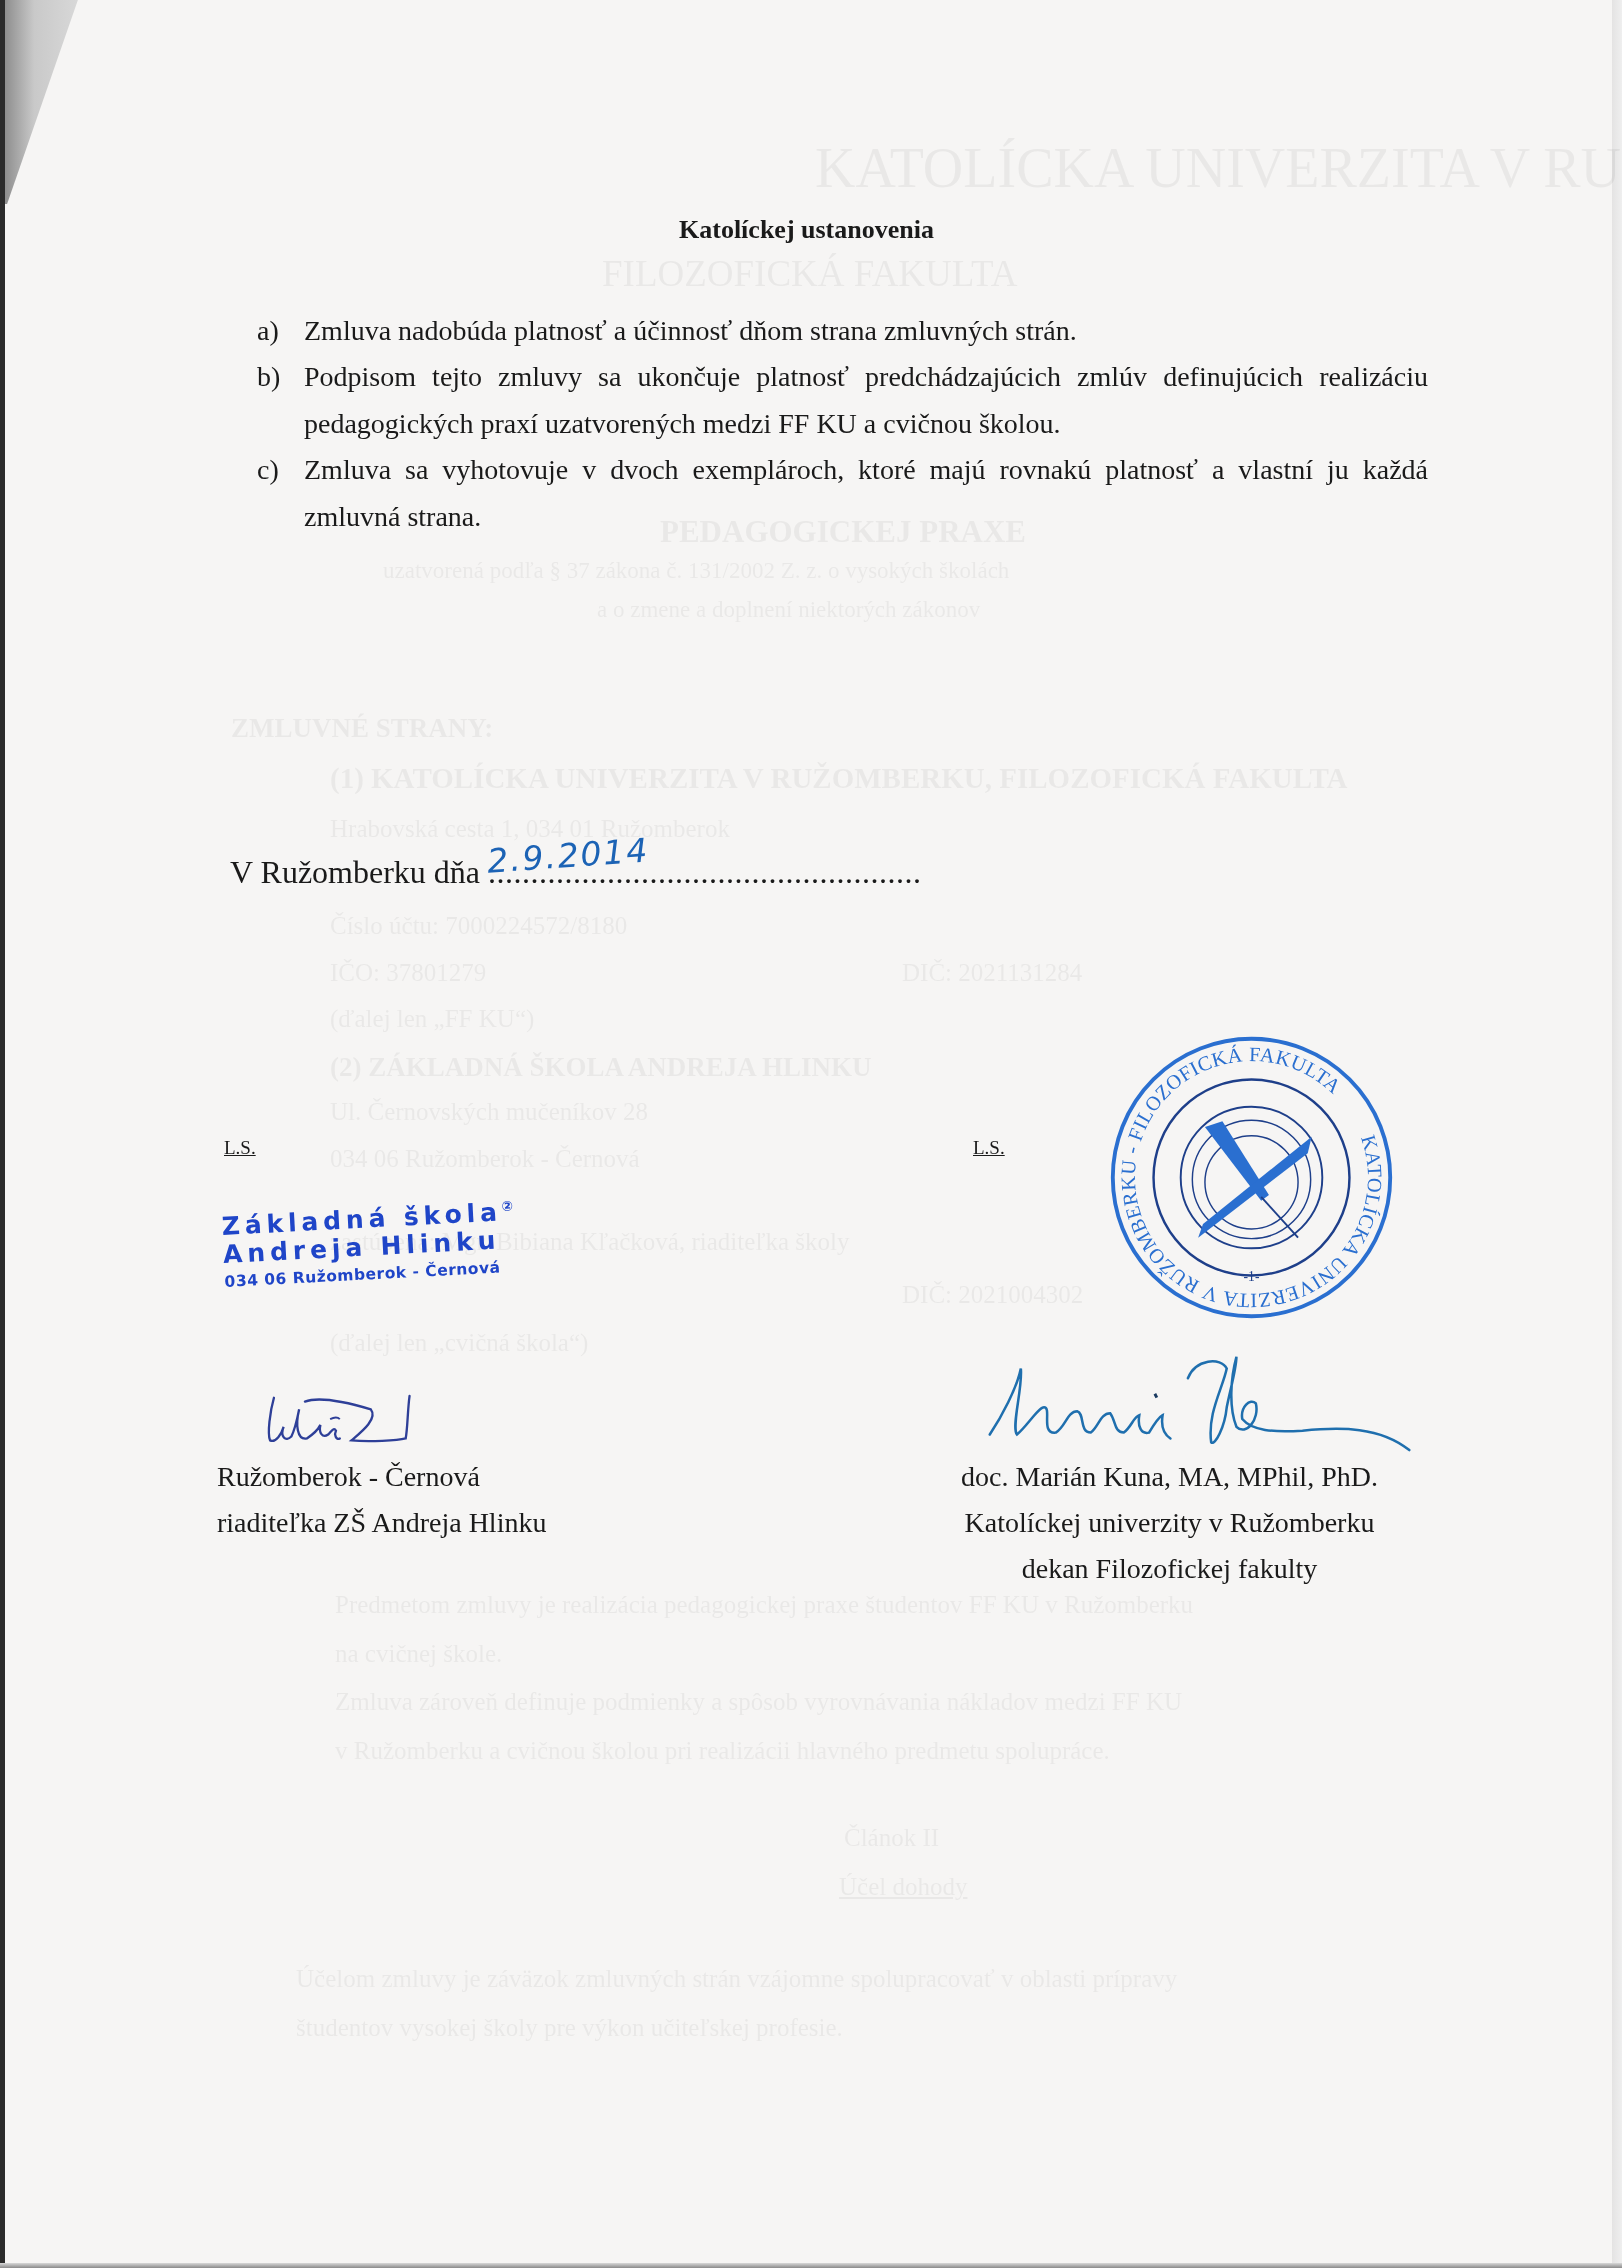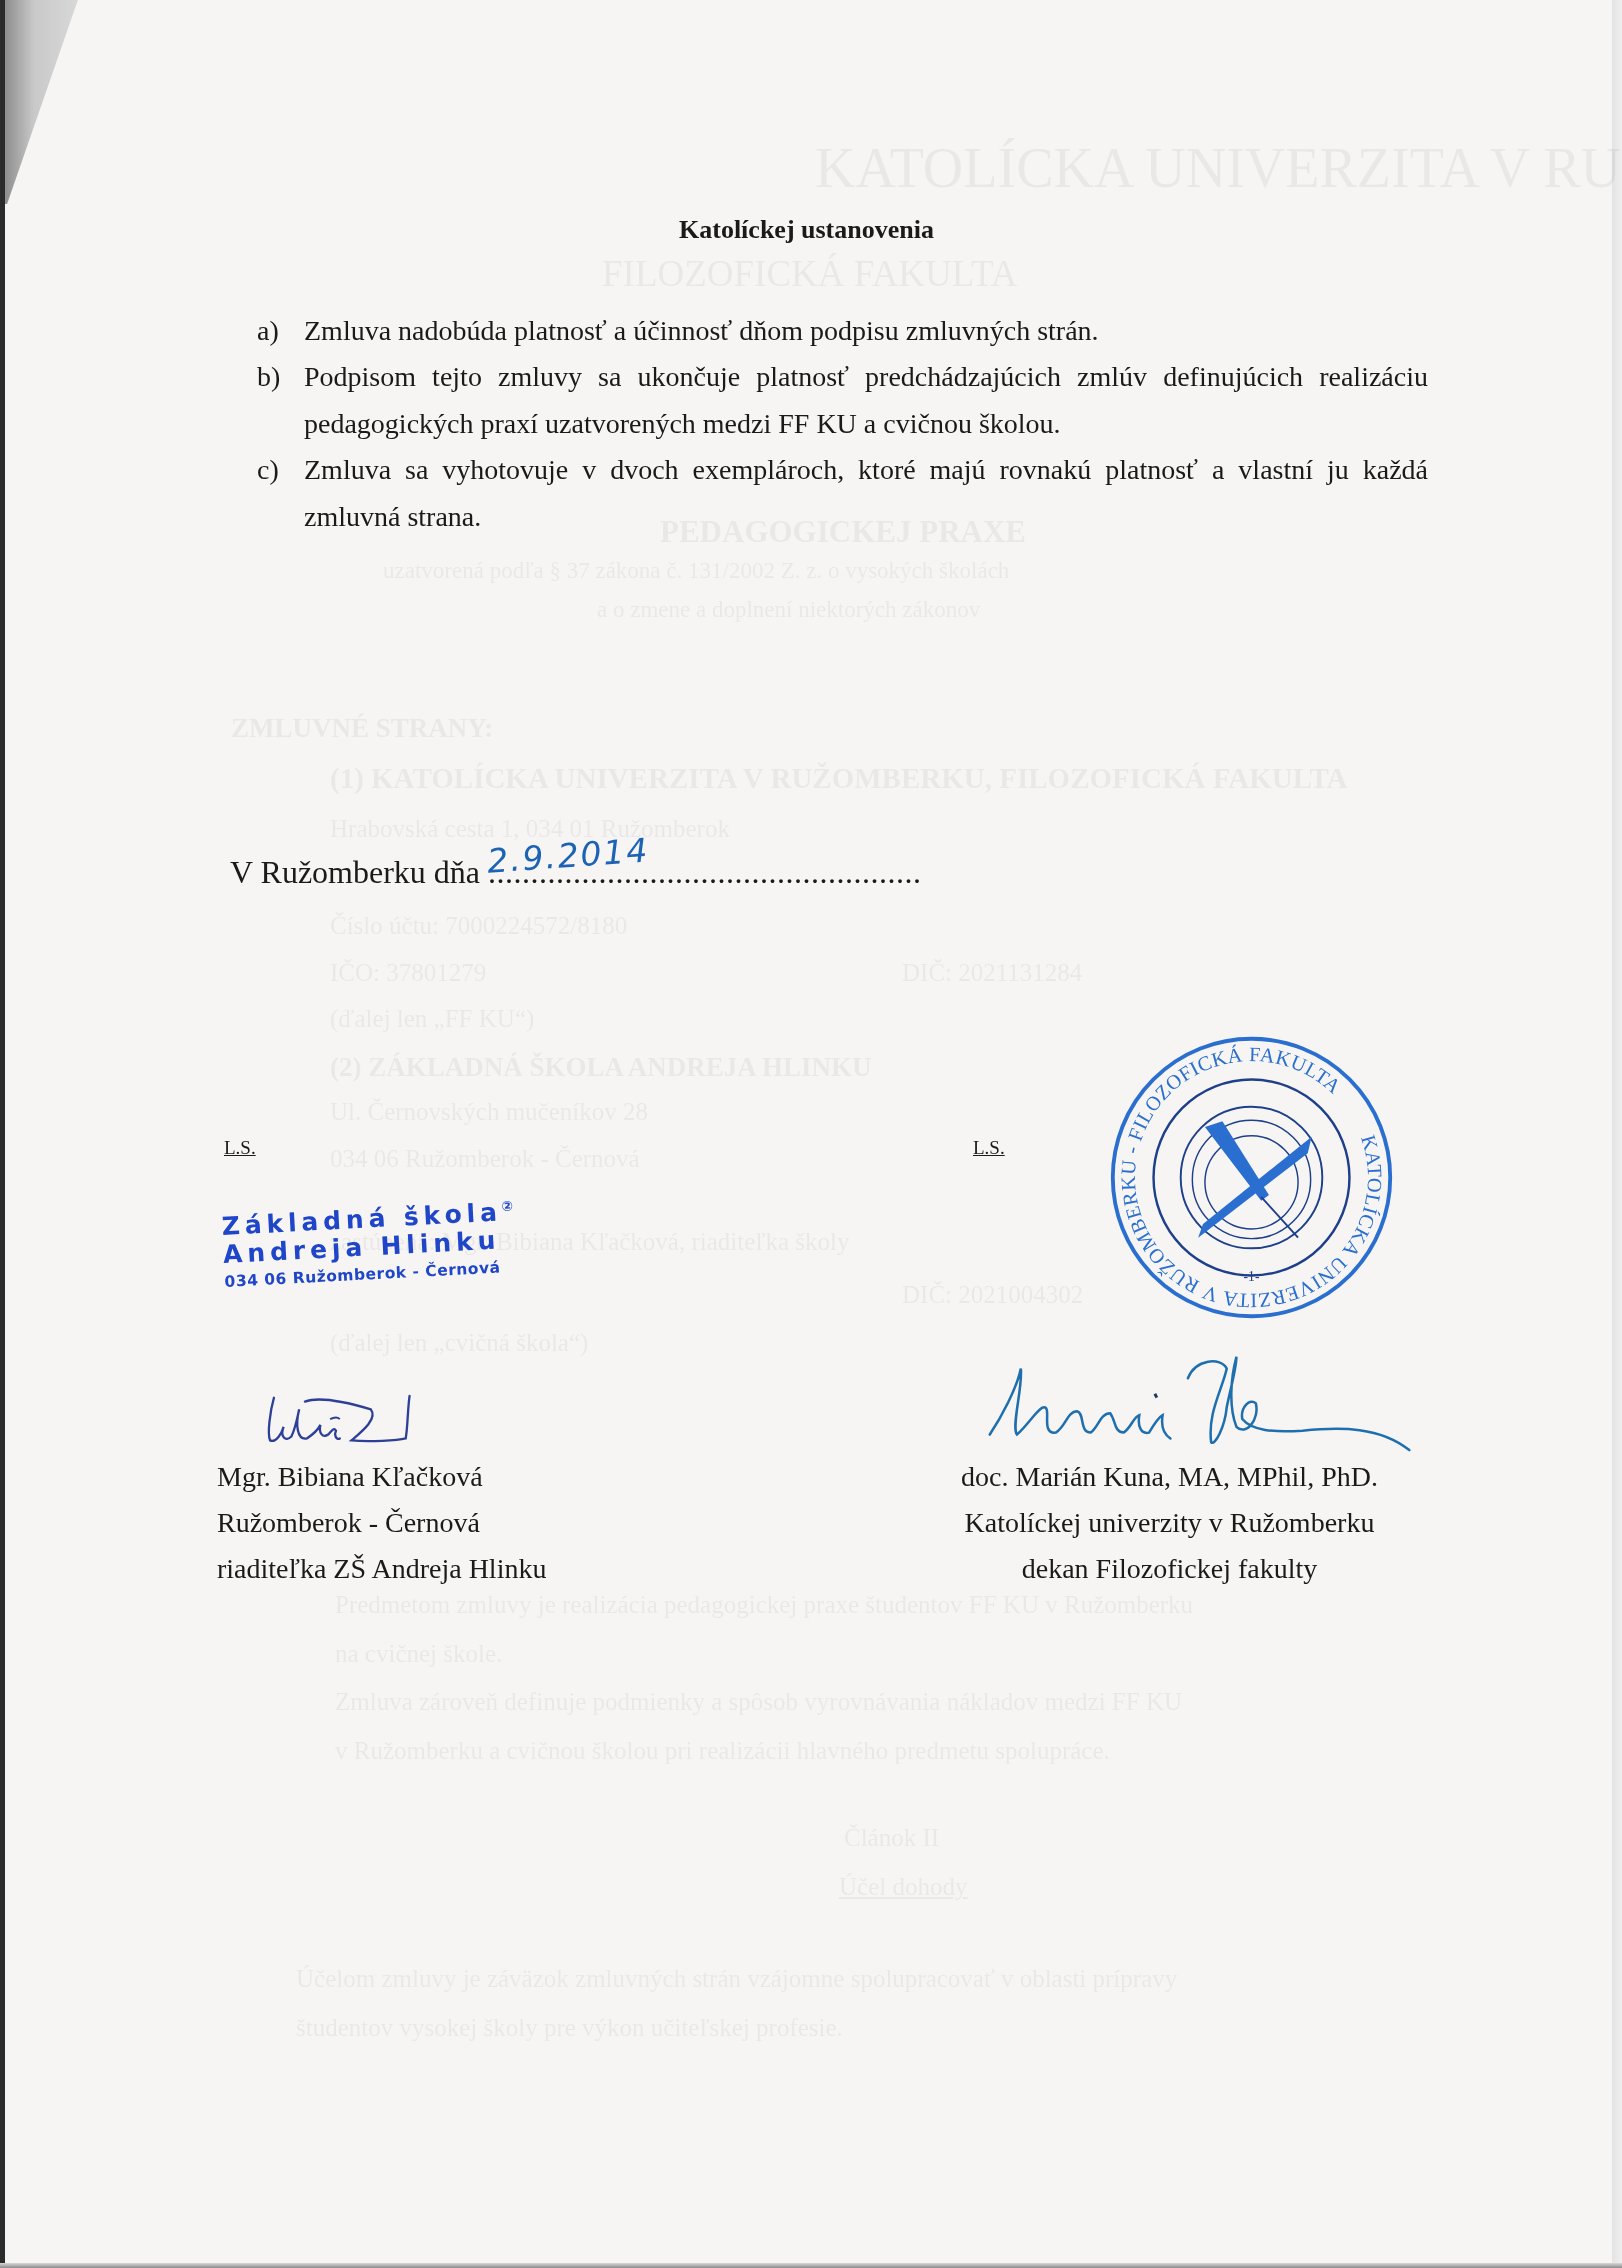--- a/index.html
+++ b/index.html
@@ -102,21 +102,21 @@
   <div class="ghost" style="left:844px;top:1824px;font-size:25px;">Článok II</div>
   <div class="ghost" style="left:839px;top:1873px;font-size:25px;text-decoration:underline;">Účel dohody</div>
   <div class="ghost" style="left:296px;top:1965px;font-size:25px;">Účelom zmluvy je záväzok zmluvných strán vzájomne spolupracovať v oblasti prípravy</div>
   <div class="ghost" style="left:296px;top:2014px;font-size:25px;">študentov vysokej školy pre výkon učiteľskej profesie.</div>
 </div>
 
 <div class="title">Katolíckej ustanovenia</div>
 
 <div class="clause" style="top:307px;">
   <span class="lbl">a)</span>
-  <span class="txt">Zmluva nadobúda platnosť a účinnosť dňom podpisu zmluvných strán.</span>
+  <span class="txt">Zmluva nadobúda platnosť a účinnosť dňom strana zmluvných strán.</span>
 </div>
 <div class="clause" style="top:353px;">
   <span class="lbl">b)</span>
   <span class="txt">Podpisom tejto zmluvy sa ukončuje platnosť predchádzajúcich zmlúv definujúcich realizáciu pedagogických praxí uzatvorených medzi FF KU a cvičnou školou.</span>
 </div>
 <div class="clause" style="top:446px;">
   <span class="lbl">c)</span>
   <span class="txt">Zmluva sa vyhotovuje v dvoch exemplároch, ktoré majú rovnakú platnosť a vlastní ju každá zmluvná strana.</span>
 </div>
 
@@ -159,21 +159,20 @@
   <path d="M70,30 C74,28 78,28 80,30" fill="none" stroke="#2e3f98" stroke-width="2"></path>
 </svg>
 
 <svg class="abs" style="left:982px;top:1349px;" width="437" height="107" viewBox="0 0 450 110">
   <path d="M8,88 C20,70 36,40 40,20 C42,40 30,80 36,88 C46,80 58,60 64,60 C72,60 60,88 76,86 C86,80 88,64 98,64 C106,66 100,86 112,86 C120,80 122,66 132,66 C138,74 136,86 146,86 C154,80 156,70 162,68 C160,80 164,88 172,86 C178,76 182,70 186,68 C184,80 188,88 194,92" fill="none" stroke="#1f6fae" stroke-width="2.6" stroke-linecap="round"></path>
   <path d="M178,46 L180,50" stroke="#1a3a60" stroke-width="3"></path>
   <path d="M212,30 C220,10 246,8 252,20 C248,40 232,66 236,96 C240,100 250,80 252,60 C256,40 262,20 262,8 C256,30 254,60 262,80 C272,90 286,72 282,56 C276,50 266,60 268,72 C278,84 300,86 330,84 C370,80 410,80 440,104" fill="none" stroke="#1f6fae" stroke-width="2.6" stroke-linecap="round"></path>
 </svg>
 
 <div class="sig-block sig-left">
-  <div>Mgr. Bibiana Kľačková</div>
   <div>Ružomberok - Černová</div>
   <div>riaditeľka ZŠ Andreja Hlinku</div>
 </div>
 
 <div class="sig-block sig-right">
   <div>doc. Marián Kuna, MA, MPhil, PhD.</div>
   <div>Katolíckej univerzity v Ružomberku</div>
   <div>dekan Filozofickej fakulty</div>
 </div>
 

